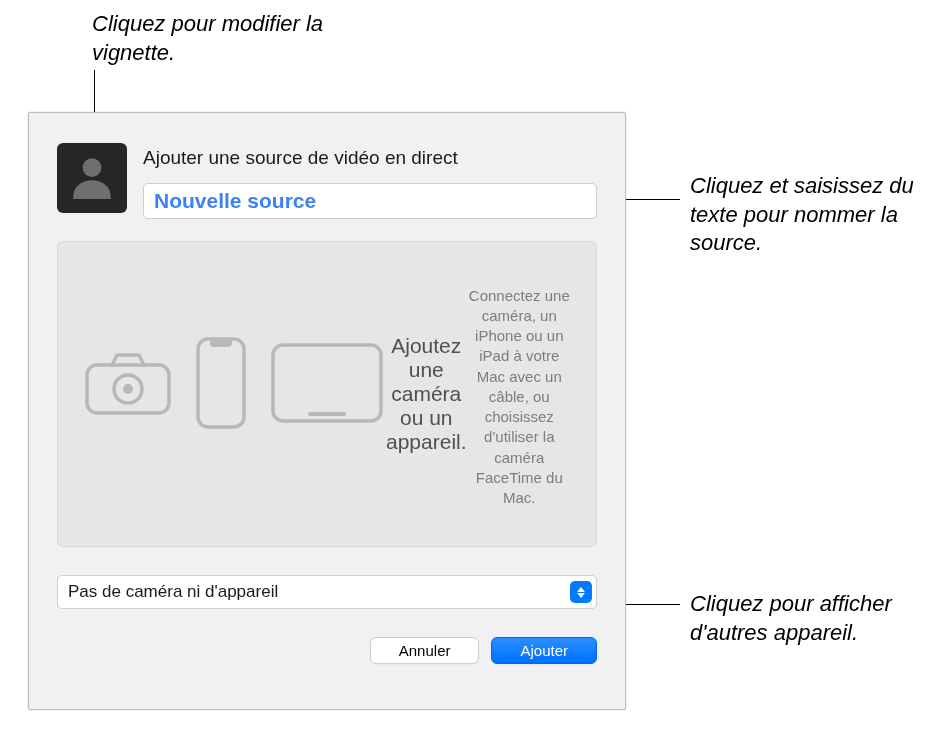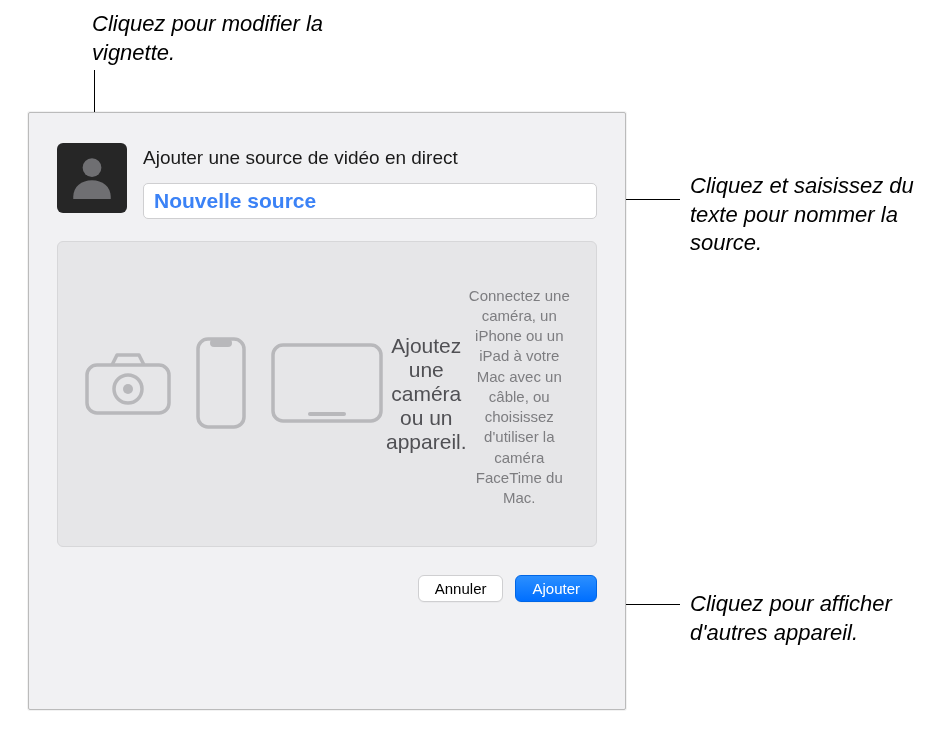--- a/index.html
+++ b/index.html
@@ -125,21 +125,21 @@
     }
 
     .actions {
       display: flex;
       justify-content: flex-end;
       gap: 12px;
       margin-top: 28px;
     }
     .btn {
       font-size: 15px;
-      padding: 4px 16px;
+      padding: 4px 28px;
       border-radius: 6px;
       border: 1px solid #cfcfd1;
       background: #fff;
       box-shadow: 0 1px 1px rgba(0,0,0,0.03);
       cursor: default;
     }
     .btn-primary {
       background: linear-gradient(#2b8fff, #006fff);
       border: 1px solid #0066e6;
       color: #fff;
@@ -191,18 +191,31 @@
         <svg width="118" height="86" viewBox="0 0 118 86">
           <rect x="5" y="5" width="108" height="76" rx="10" fill="none" stroke="#b8b8bb" stroke-width="3.5"></rect>
           <rect x="40" y="72" width="38" height="4" rx="2" fill="#b8b8bb"></rect>
         </svg>
       </span>
     </div>
     <div class="preview-heading">Ajoutez une caméra ou un appareil.</div>
     <div class="preview-sub">Connectez une caméra, un iPhone ou un iPad à votre Mac avec un câble, ou choisissez d'utiliser la caméra FaceTime du Mac.</div>
   </div>
 
+  <div class="select-row">
+    <button class="combo">
+      <span>Pas de caméra ni d'appareil</span>
+      <span class="combo-arrows">
+        <svg width="8" height="5" viewBox="0 0 8 5">
+            <path d="M0 5 L4 0 L8 5 Z" fill="#fff"></path>
+          </svg>
+        <svg width="8" height="5" viewBox="0 0 8 5">
+            <path d="M0 0 L4 5 L8 0 Z" fill="#fff"></path>
+          </svg>
+      </span>
+    </button>
+  </div>
 
   <div class="actions">
     <button class="btn">Annuler</button>
     <button class="btn btn-primary">Ajouter</button>
   </div>
 </div>
 
 </body></html>

